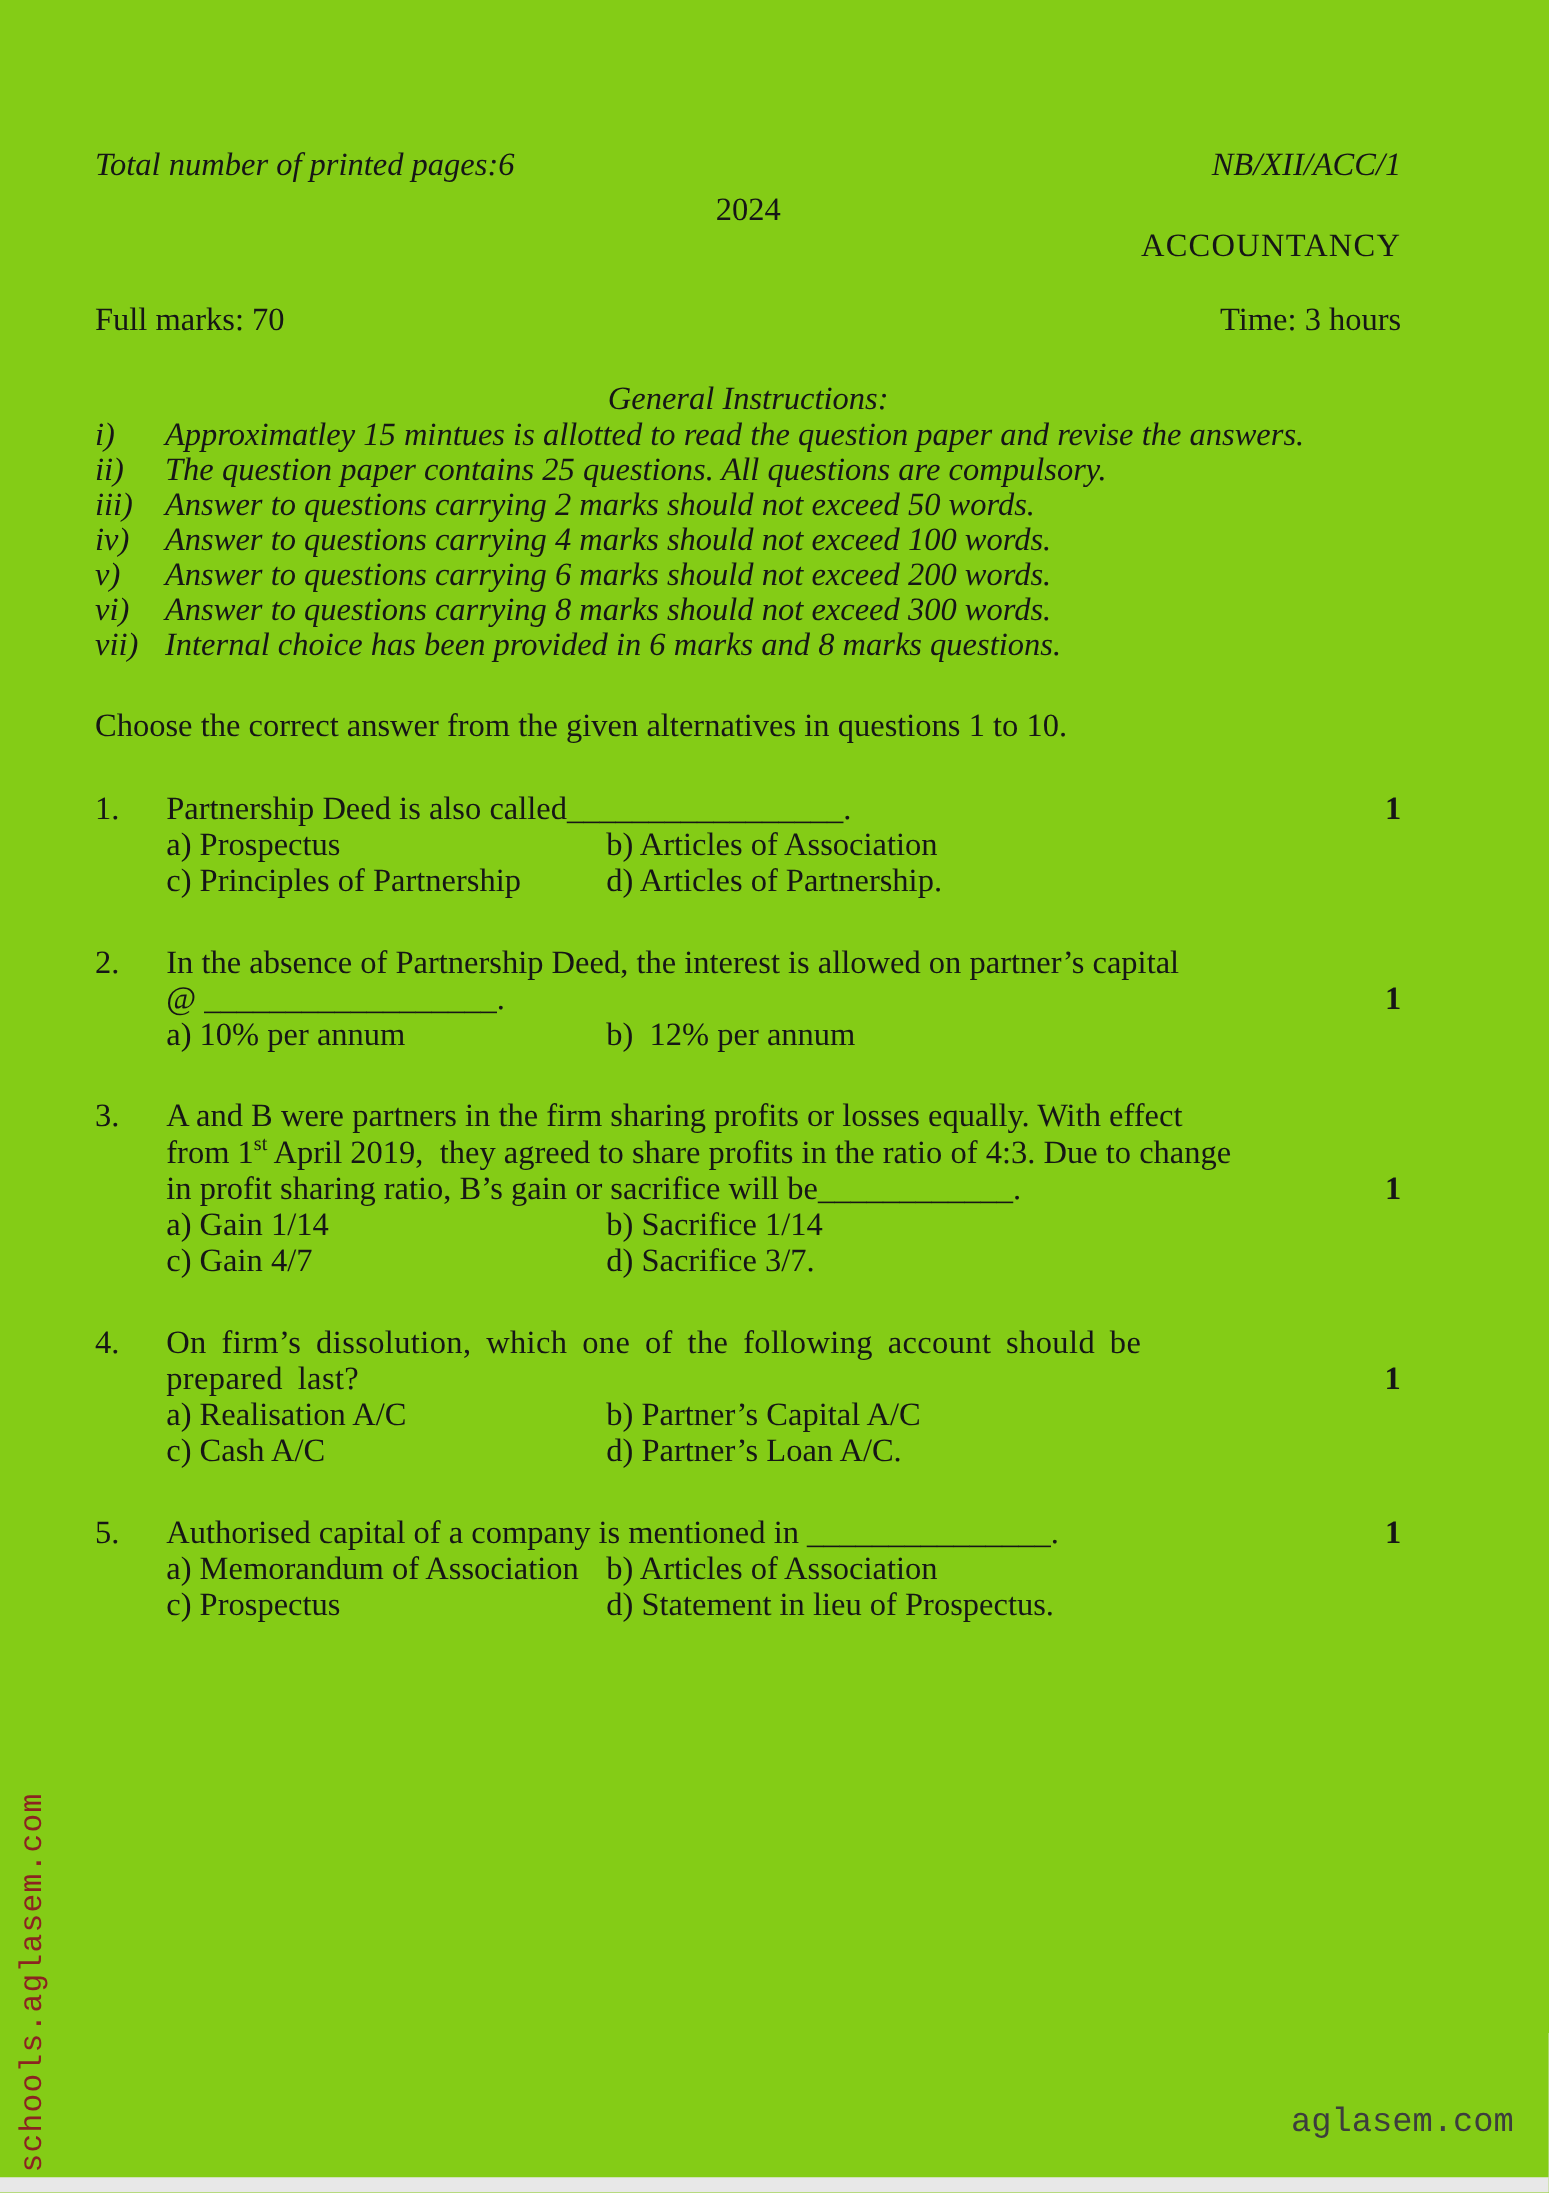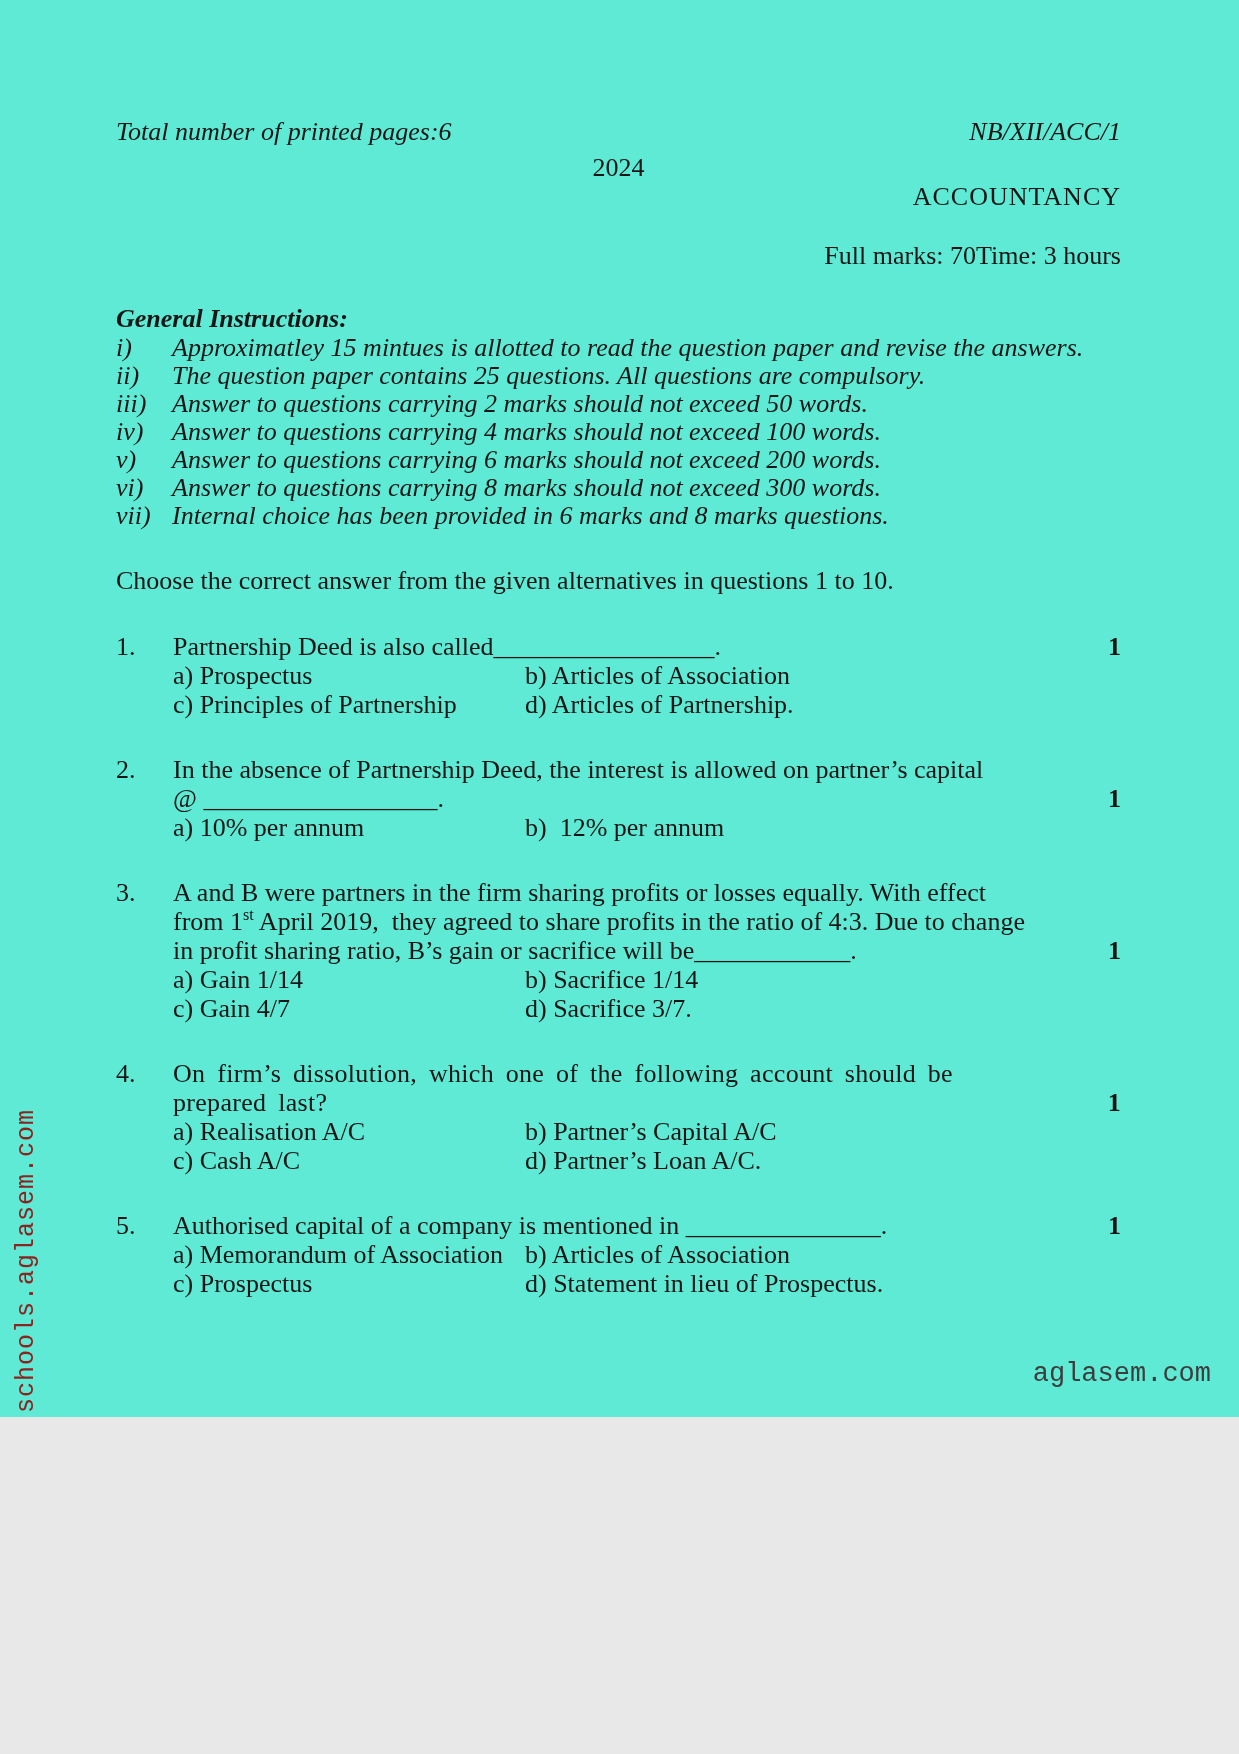--- a/index.html
+++ b/index.html
@@ -1,33 +1,33 @@
 <!DOCTYPE html>
 <html><head>
 <meta charset="utf-8">
 <style>
   html,body { margin:0; padding:0; background:#e8e8e8; }
   .page {
     position:relative;
-    width:1239px; height:1417px;
-    background:#5eead4;
+    width:1239px; height:1742px;
+    background:#84cc16;
     color:#161616;
     font-family:"Liberation Serif","DejaVu Serif",serif;
     font-size:26px;
     overflow:hidden;
     box-sizing:border-box;
-    padding:118px 118px 0 116px;
+    padding:118px 118px 0 76px;
   }
   .hdr-row { display:flex; justify-content:space-between; font-style:italic; line-height:28px; }
   .center-block { text-align:center; font-weight:normal; margin-top:8px; }
   .year { line-height:28px; }
   .subject { line-height:30px; letter-spacing:1px;text-align:right; }
-  .marks-row { display:flex; justify-content:flex-end; margin-top:30px; line-height:28px; }
-
-  .gi-head { margin-top:34px; font-weight:bold; font-style:italic; line-height:30px; }
+  .marks-row { display:flex; justify-content:space-between; margin-top:30px; line-height:28px; }
+
+  .gi-head { margin-top:34px; font-weight:normal; font-style:italic; line-height:30px;text-align:center; }
   .gi-item { display:grid; grid-template-columns:56px 1fr; font-style:italic; line-height:28px; }
   .gi-item .num { white-space:pre; }
   .nb { font-weight:bold; font-style:italic; line-height:29px; margin-top:2px; }
 
   .section-heading { font-weight:normal; margin-top:36px; line-height:30px; }
 
   .q { display:grid; grid-template-columns:57px 1fr; margin-top:36px; }
   .qnum { line-height:29px; }
   .qline { display:flex; line-height:29px; }
   .qtext { white-space:pre-wrap; }

